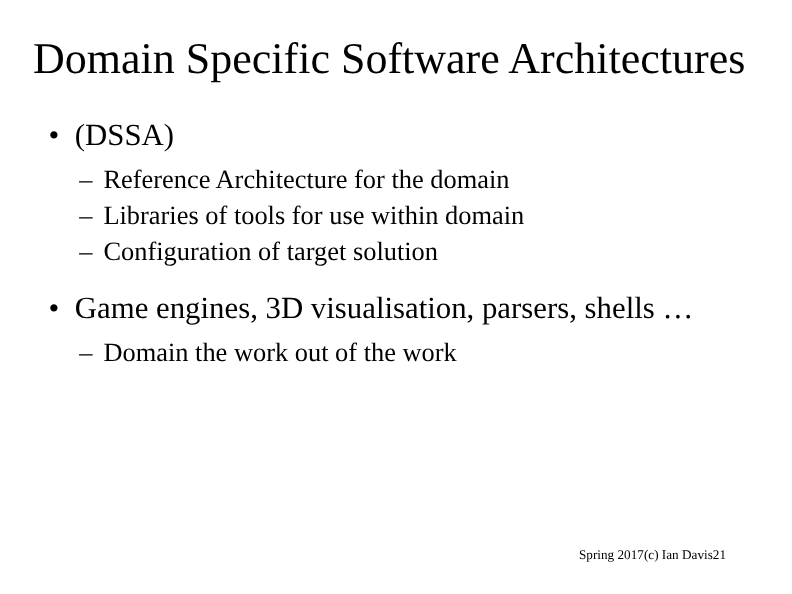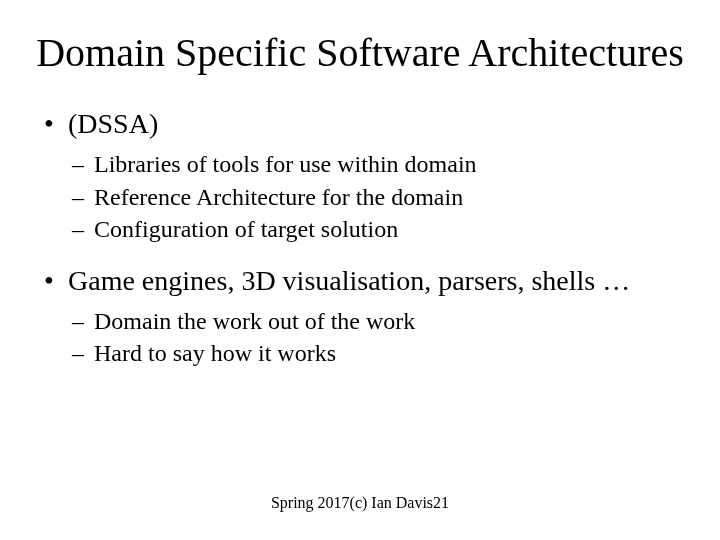--- a/index.html
+++ b/index.html
@@ -10,21 +10,20 @@
     body {
       width: 720px;
       height: 540px;
       background: #ffffff;
       font-family: "Times New Roman", Times, serif;
       color: #000000;
       position: relative;
       padding: 20px 30px;
     }
     .title {
-      text-align: center;
       font-size: 40px;
       font-weight: normal;
       line-height: 1.15;
       margin-top: 10px;
       margin-bottom: 30px;
     }
     .bullet-list {
       list-style: none;
       margin-left: 10px;
       margin-top: 17px;
@@ -58,44 +57,43 @@
       position: absolute;
       left: 0;
       top: 0;
     }
     .footer {
       position: absolute;
       bottom: 28px;
       left: 30px;
       right: 30px;
       display: flex;
-      justify-content: center;
-      font-size: 16px;
+      justify-content: flex-end;
+      font-size: 12px;
       padding: 0 30px;
     }
   </style>
 </head>
 <body>
 
 <h1 class="title">Domain Specific Software Architectures</h1>
 
 <ul class="bullet-list">
   <li class="bullet-item">(DSSA)</li>
 </ul>
 <ul class="sub-list">
+  <li class="sub-item">Reference Architecture for the domain</li>
   <li class="sub-item">Libraries of tools for use within domain</li>
-  <li class="sub-item">Reference Architecture for the domain</li>
   <li class="sub-item">Configuration of target solution</li>
 </ul>
 
 <ul class="bullet-list">
   <li class="bullet-item">Game engines, 3D visualisation, parsers, shells …</li>
 </ul>
 <ul class="sub-list">
   <li class="sub-item">Domain the work out of the work</li>
-  <li class="sub-item">Hard to say how it works</li>
 </ul>
 
 <div class="footer">
   <span>Spring 2017</span>
   <span>(c) Ian Davis</span>
   <span>21</span>
 </div>
 
 </body></html>

